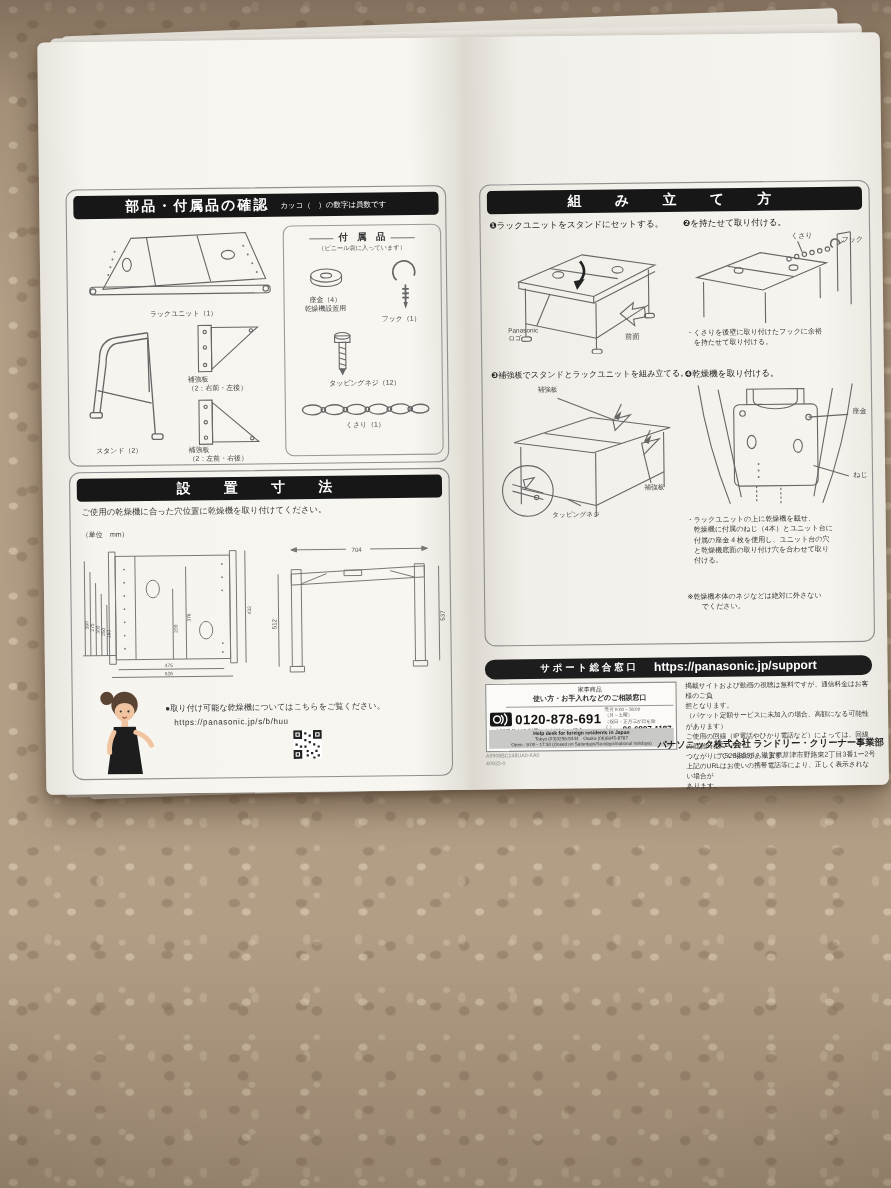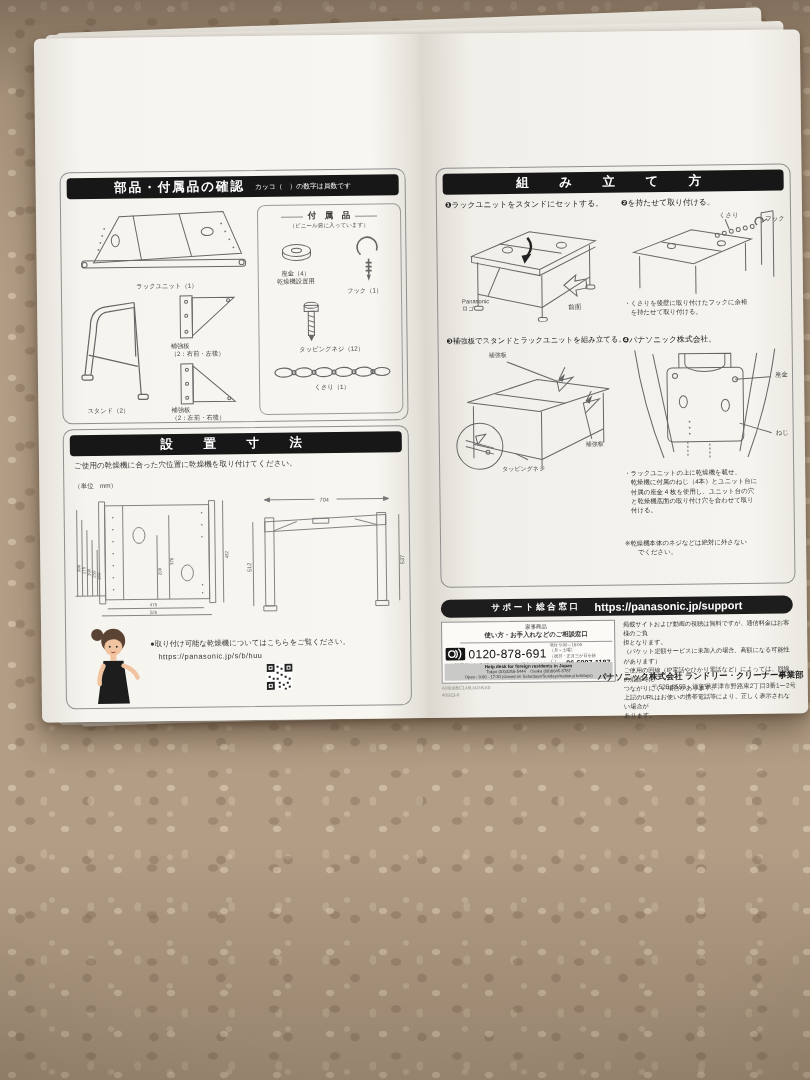--- a/index.html
+++ b/index.html
@@ -48,21 +48,21 @@
   .stepnum{font-weight:bold}
   .notetxt{position:absolute;font-size:6.4px;line-height:1.45;color:#333}
   .supportbar{position:absolute;background:#1d1d1d;border-radius:10px;color:#fff;display:flex;align-items:center;justify-content:center;gap:14px}
   .supportbar .st{font-size:8.6px;font-weight:bold;letter-spacing:2.5px}
   .supportbar .su{font-size:11px;font-weight:bold}
   .contactbox{position:absolute;border:1px solid #8f8f8f;background:#fbfaf7}
   .qbadge{position:absolute;width:15px;height:15px;background:#2e2e2e;border-radius:3px;color:#fff;font-weight:bold;font-size:10px;display:flex;align-items:center;justify-content:center}
   .cat1{position:absolute;top:2px;left:18px;right:2px;text-align:center;font-size:5.4px;color:#333}
   .cat2{position:absolute;top:9px;left:18px;right:2px;text-align:center;font-size:6.4px;font-weight:bold;border-bottom:1px solid #999;padding-bottom:2px}
   .phonerow{position:absolute;top:21px;left:3px;display:flex;align-items:center;gap:3px}
-  .bigphone{font-size:12px;font-weight:normal;letter-spacing:.3px;color:#111}
+  .bigphone{font-size:12px;font-weight:bold;letter-spacing:.3px;color:#111}
   .hours{font-size:4.2px;line-height:1.3;color:#555;width:54px}
   .smallrow{position:absolute;left:4px;right:4px;display:flex;justify-content:space-between;align-items:flex-end}
   .smalllabel{font-size:5px;color:#333}
   .smallphone{font-size:7.2px;font-weight:bold;color:#111}
   .foreign{position:absolute;left:2px;right:2px;bottom:2px;background:#c9c9c7;padding:1px 2px;text-align:center}
   .fline1{font-size:4.6px;font-weight:bold;color:#222}
   .fline2,.fline3{font-size:4.2px;color:#333}
   .codes{position:absolute;font-size:4.8px;color:#8a8a8a;line-height:1.4}
   .supnotes{position:absolute;font-size:6.1px;line-height:1.5;color:#333}
   .company{position:absolute;font-size:8.4px;font-weight:bold;color:#222;text-align:center;white-space:nowrap}
@@ -430,21 +430,21 @@
           <line x1="70" y1="106" x2="82" y2="112"></line>
           <line x1="62" y1="14" x2="112" y2="34"></line>
           <line x1="146" y1="92" x2="140" y2="66"></line>
         </g>
       </svg>
       <div class="lbl" style="left:50px;top:184px;font-size:6px">補強板</div>
       <div class="lbl" style="left:146px;top:274px;font-size:6px">補強板</div>
       <div class="lbl" style="left:62px;top:298px;font-size:6px">タッピングネジ</div>
 
       <div class="steptext" style="left:184px;top:168px">
-        <span class="stepnum">❹</span><span>パナソニック株式会社。</span>
+        <span class="stepnum">❹</span><span>乾燥機を取り付ける。</span>
       </div>
       <svg style="position:absolute;left:184px;top:180px" width="164" height="116" viewBox="0 0 164 116">
         <g fill="none" stroke="#666" stroke-width="1">
           <path d="M12,4 Q20,60 40,112"></path>
           <path d="M152,4 Q144,60 124,112"></path>
           <line x1="30" y1="8" x2="50" y2="106"></line>
             <line x1="134" y1="8" x2="116" y2="106"></line>
           <rect x="44" y="22" width="76" height="74" rx="5"></rect>
           <path d="M56,22 v-14 h52 v14"></path>
           <path d="M62,8 v10 a20,8 0 0 0 40,0 v-10"></path>

